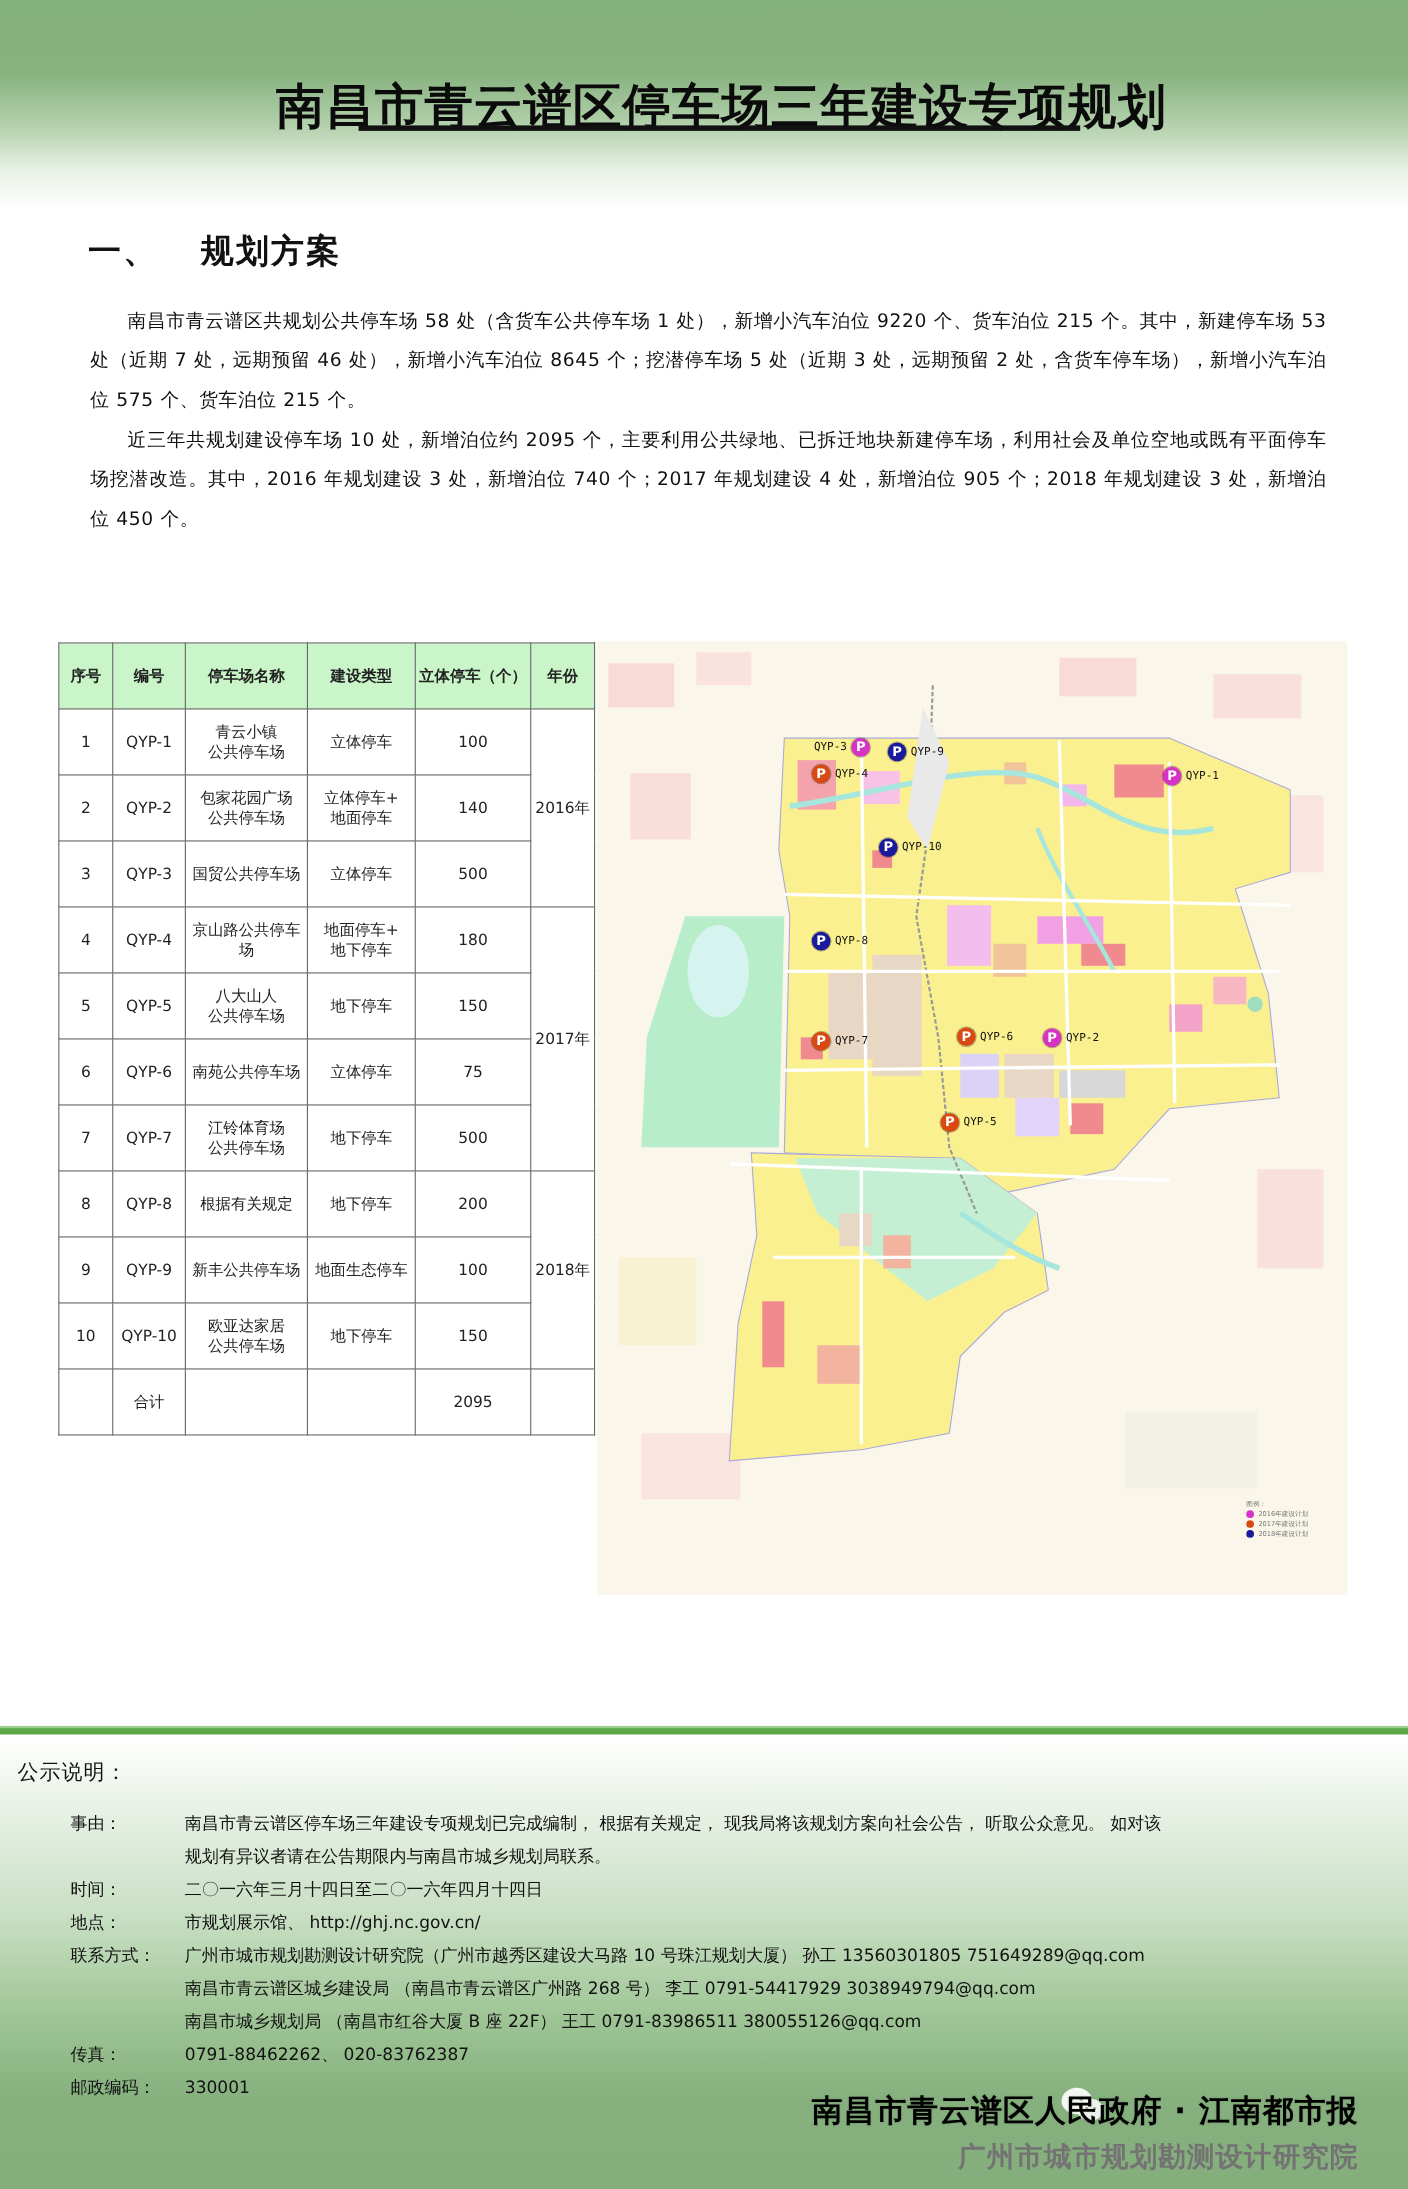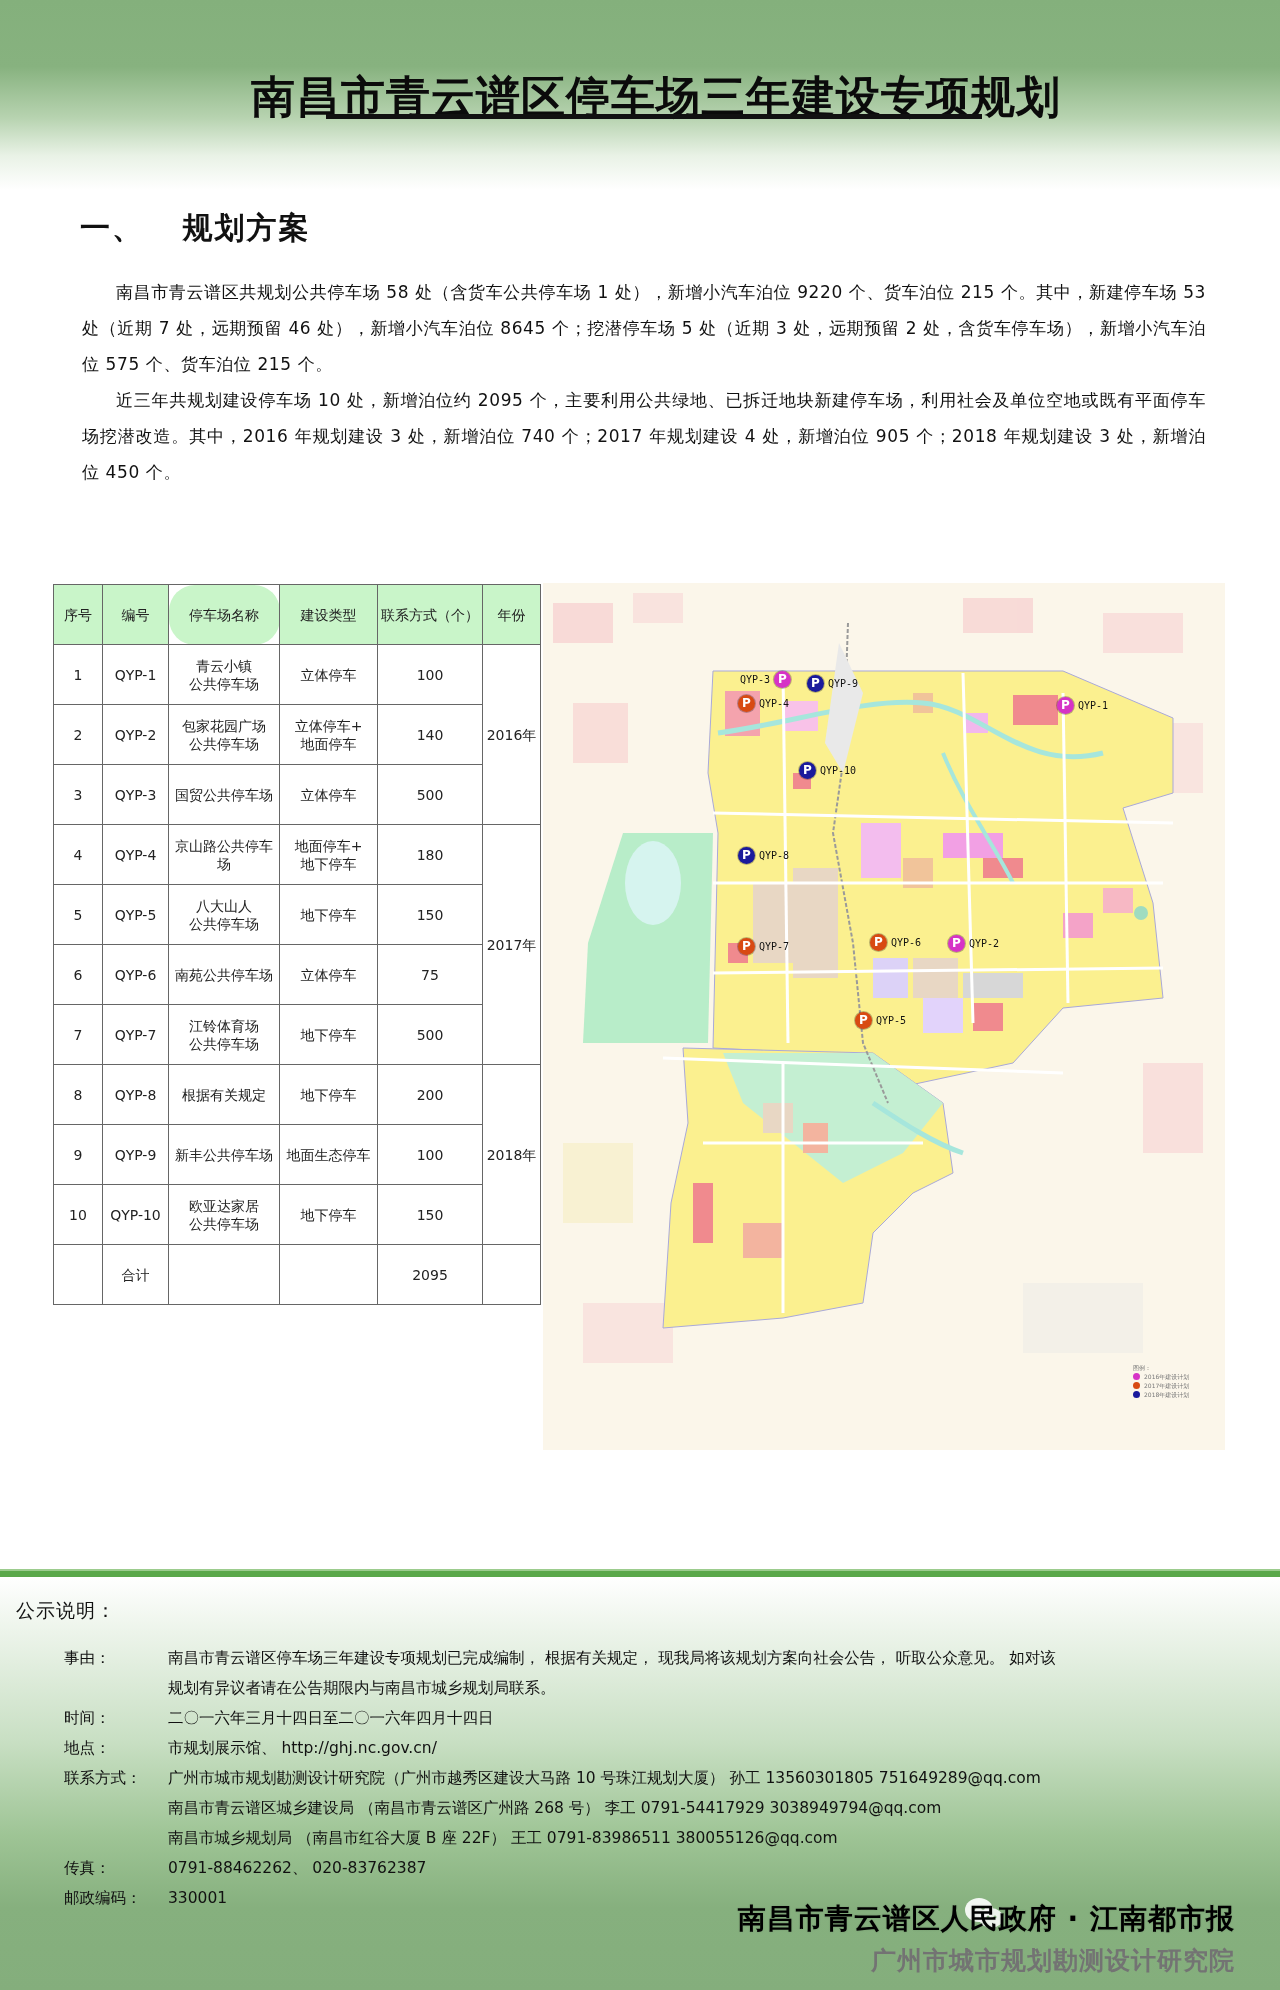--- a/index.html
+++ b/index.html
@@ -35,23 +35,23 @@
 
   
   .plan-table {
     position:absolute; left:53px; top:584px; border-collapse:collapse;
     font-size:14px; color:#222; font-family:"DejaVu Sans",sans-serif;
   }
   .plan-table th, .plan-table td {
     border:1px solid #666; text-align:center; vertical-align:middle; padding:0 2px;
     line-height:18px;
   }
-  .plan-table th { background:#c9f5c9; font-weight:normal; height:59px; }
+  .plan-table th { background:#c9f5c9; font-weight:bold; height:59px; }
   .plan-table td { height:59px; background:#fff; }
-  .col-seq { width:44px; } .col-code { width:61px; } .col-name { width:106px;border-radius:26px; }
+  .col-seq { width:44px; } .col-code { width:61px; } .col-name { width:106px; }
   .col-type { width:93px;margin-top:42px; } .col-spaces { width:100px; } .col-year { width:53px; }
 
   
   .map {
     position:absolute; left:543px; top:583px; width:682px; height:867px;
     background:#fbf7ec; overflow:hidden;
   }
   .map svg { position:absolute; left:0; top:0; }
   .marker {
     position:absolute; display:flex; align-items:center; gap:4px;
@@ -109,21 +109,21 @@
 <p class="para para1" style="margin:0;">南昌市青云谱区共规划公共停车场 58 处（含货车公共停车场 1 处），新增小汽车泊位 9220 个、货车泊位 215 个。其中，新建停车场 53 处（近期 7 处，远期预留 46 处），新增小汽车泊位 8645 个；挖潜停车场 5 处（近期 3 处，远期预留 2 处，含货车停车场），新增小汽车泊位 575 个、货车泊位 215 个。</p>
 <p class="para para2" style="margin:0;">近三年共规划建设停车场 10 处，新增泊位约 2095 个，主要利用公共绿地、已拆迁地块新建停车场，利用社会及单位空地或既有平面停车场挖潜改造。其中，2016 年规划建设 3 处，新增泊位 740 个；2017 年规划建设 4 处，新增泊位 905 个；2018 年规划建设 3 处，新增泊位 450 个。</p>
 
 <table class="plan-table">
   <thead>
     <tr>
       <th class="col-seq">序号</th>
       <th class="col-code">编号</th>
       <th class="col-name">停车场名称</th>
       <th class="col-type">建设类型</th>
-      <th class="col-spaces">联系方式（个）</th>
+      <th class="col-spaces">立体停车（个）</th>
       <th class="col-year">年份</th>
     </tr>
   </thead>
   <tbody id="table-body">
       <tr>
         <td style="white-space: pre-line;">1</td>
         <td style="white-space: pre-line;">QYP-1</td>
         <td style="white-space: pre-line;">青云小镇
 公共停车场</td>
         <td style="white-space: pre-line;">立体停车</td>

